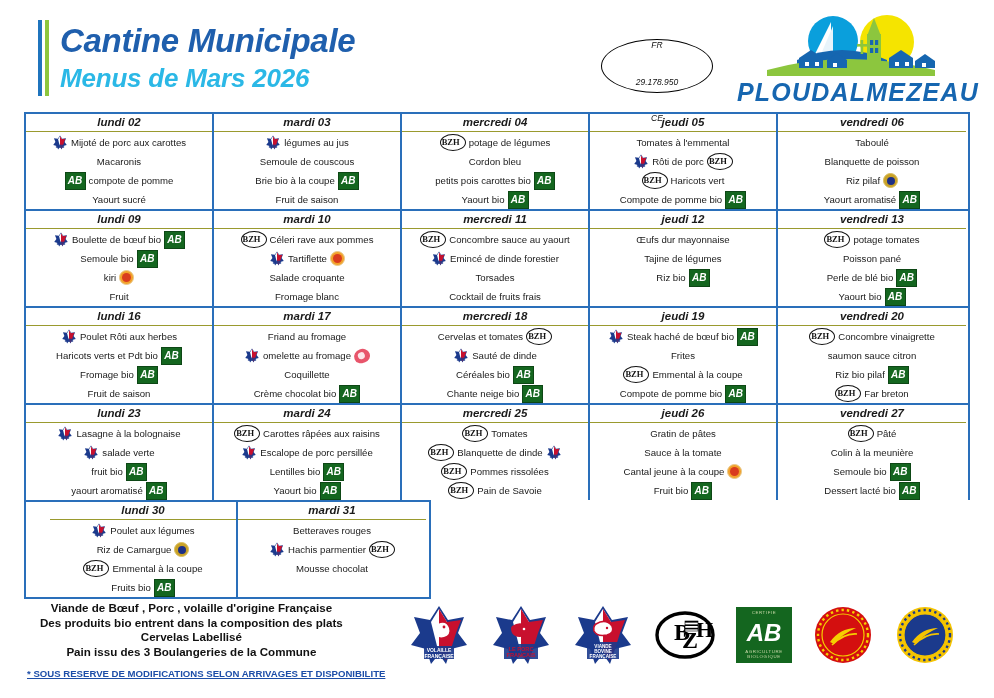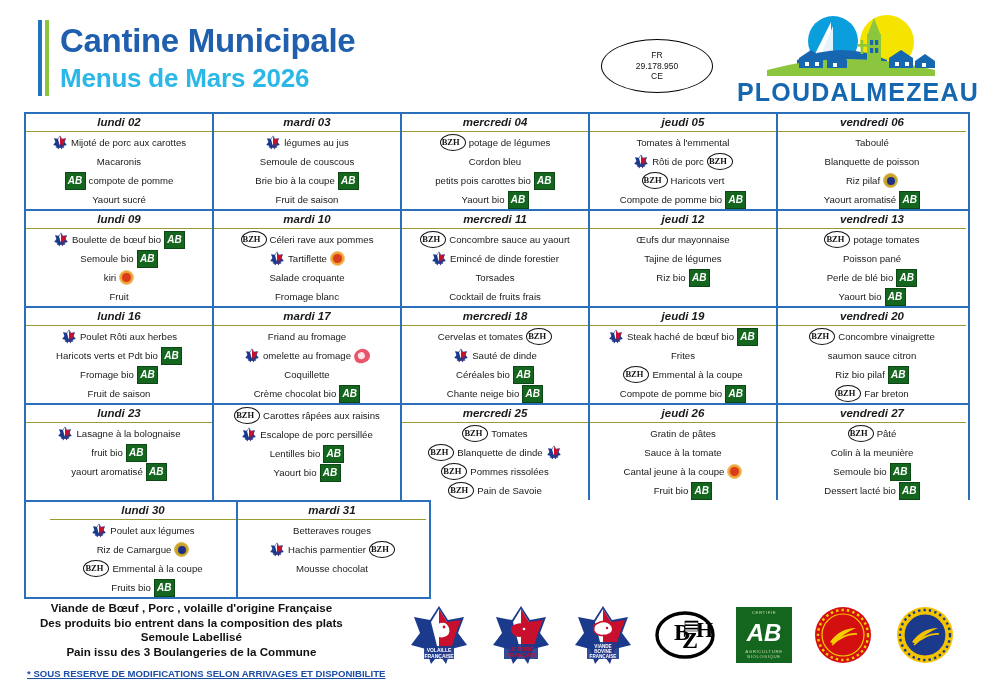--- a/index.html
+++ b/index.html
@@ -3,31 +3,31 @@
 <meta charset="utf-8">
 <title>Cantine Municipale - Menus</title>
 <style>
   html,body{margin:0;padding:0;}
   body{
     width:994px;height:698px;background:#ffffff;
     font-family:"Liberation Sans","DejaVu Sans",sans-serif;
     color:#111;overflow:hidden;position:relative;
   }
   
-  .header{position:absolute;left:0;top:0;width:994px;height:108px;}
+  .header{position:absolute;left:0;top:0;width:994px;height:108px;font-style:italic;}
   .title-block{position:absolute;left:38px;top:16px;}
   .title-bars{position:absolute;left:0;top:4px;width:12px;height:76px;}
   .bar-blue{position:absolute;left:0;top:0;width:4px;height:76px;background:#1f74bd;}
   .bar-green{position:absolute;left:7px;top:0;width:4px;height:76px;background:#8cc63e;}
   .title-main{position:absolute;left:22px;top:6px;font-size:33px;font-weight:bold;color:#1f5fad;letter-spacing:-0.3px;white-space:nowrap;}
   .title-sub{position:absolute;left:22px;top:47px;font-size:26px;font-weight:bold;color:#2bb8e6;letter-spacing:-0.2px;white-space:nowrap;}
 
   .agrement{position:absolute;left:601px;top:39px;width:110px;height:52px;
     border:1.6px solid #000;border-radius:50%;display:flex;flex-direction:column;
-    align-items:center;justify-content:center;line-height:1.25;font-size:8.5px;color:#111;}
+    align-items:center;line-height:1.25;font-size:8.5px;color:#111;gap:26px;}
 
   .ploud-logo{position:absolute;left:737px;top:14px;width:220px;height:92px;}
   .ploud-word{position:absolute;left:0;top:64px;width:220px;text-align:center;
     font-size:25px;font-weight:bold;color:#1666b0;letter-spacing:1.2px;}
 
   
   .grid{position:absolute;left:24px;top:112px;width:946px;}
   .week{display:flex;border:2px solid #2a6fba;border-bottom:none;}
   .week:last-of-type{border-bottom:2px solid #2a6fba;padding-left:24px;}
   .week.partial{width:379px;border-bottom:2px solid #2a6fba;}
@@ -574,34 +574,46 @@
               <svg width="16" height="15" viewBox="0 0 62 62">
                 <path d="M31 2 L40 16 L56 13 L50 29 L59 41 L43 45 L38 60 L31 50 L23 60 L18 45 L3 41 L12 29 L6 13 L22 16 Z" fill="#1b3a8c"></path>
                 <path d="M31 5 L39 18 L31 50 L23 18 Z" fill="#ffffff"></path>
                 <path d="M31 5 L39 18 L53 16 L48 29 L43 45 L38 56 L31 48 Z" fill="#c8102e"></path>
                 <rect x="14" y="40" width="34" height="13" fill="#1b3a8c" opacity=".8"></rect>
               </svg>
             </span>
             <span class="txt">Lasagne à la bolognaise</span>
           </div>
           <div class="dish">
+            <span class="bdg bdg-star">
+              <svg width="16" height="15" viewBox="0 0 62 62">
+                <path d="M31 2 L40 16 L56 13 L50 29 L59 41 L43 45 L38 60 L31 50 L23 60 L18 45 L3 41 L12 29 L6 13 L22 16 Z" fill="#1b3a8c"></path>
+                <path d="M31 5 L39 18 L31 50 L23 18 Z" fill="#ffffff"></path>
+                <path d="M31 5 L39 18 L53 16 L48 29 L43 45 L38 56 L31 48 Z" fill="#c8102e"></path>
+                <rect x="14" y="40" width="34" height="13" fill="#1b3a8c" opacity=".8"></rect>
+              </svg>
+            </span>
+            <span class="txt">salade verte</span>
+          </div>
+          <div class="dish">
             <span class="txt">fruit bio</span>
             <span class="bdg bdg-ab">
               <span class="ab-t">AB</span>
             </span>
           </div>
           <div class="dish">
             <span class="txt">yaourt aromatisé</span>
             <span class="bdg bdg-ab">
               <span class="ab-t">AB</span>
             </span>
           </div>
         </div>
       </div>
       <div class="day">
+        <div class="day-head">mardi 24</div>
         <div class="day-body">
           <div class="dish">
             <span class="bdg bdg-bzh">
               <span class="bz-t">BZH</span>
             </span>
             <span class="txt">Carottes râpées aux raisins</span>
           </div>
           <div class="dish">
             <span class="bdg bdg-star">
               <svg width="16" height="15" viewBox="0 0 62 62">
@@ -773,21 +785,21 @@
           </div>
         </div>
       </div>
     </div>
   </div>
 
 <div class="footer">
   <div class="notes" id="notes">
       <div>Viande de Bœuf , Porc , volaille d'origine Française</div>
       <div>Des produits bio entrent dans la composition des plats</div>
-      <div>Semoule Labellisé</div>
+      <div>Cervelas Labellisé</div>
       <div>Pain issu des 3 Boulangeries de la Commune</div>
     </div>
   <div class="logos">
 
     <div class="logo">
       <svg width="62" height="62" viewBox="0 0 62 62">
         <path d="M31 2 L40 16 L56 13 L50 29 L59 41 L43 45 L38 60 L31 50 L23 60 L18 45 L3 41 L12 29 L6 13 L22 16 Z" fill="#1b3a8c"></path>
         <path d="M31 5 L39 18 L31 50 L23 18 Z" fill="#ffffff"></path>
         <path d="M31 5 L39 18 L53 16 L48 29 L43 45 L38 56 L31 48 Z" fill="#c8102e"></path>
         <path d="M30 20 q8 -4 11 4 q2 7 -5 9 q-7 2 -9 -5 q-1 -6 3 -8 Z" fill="#ffffff"></path>

